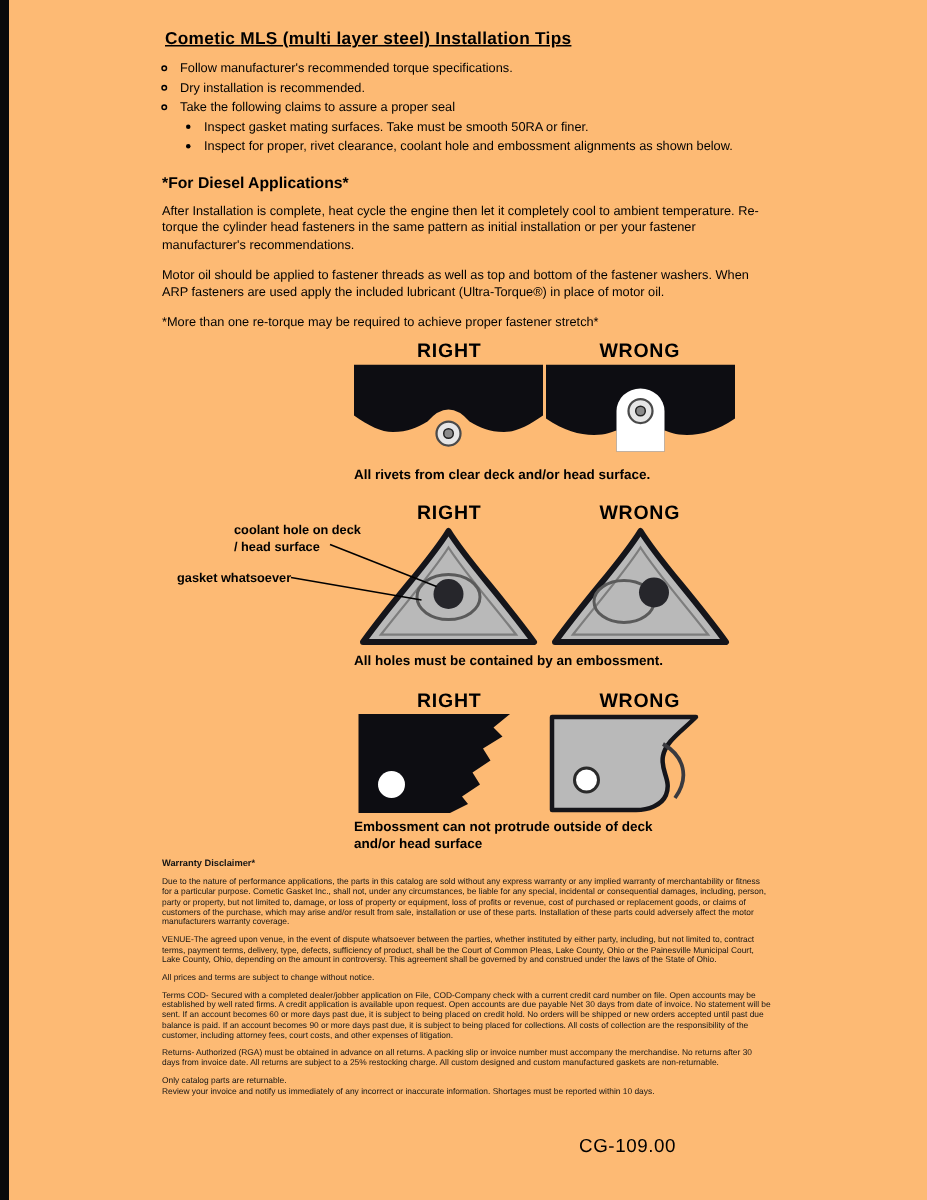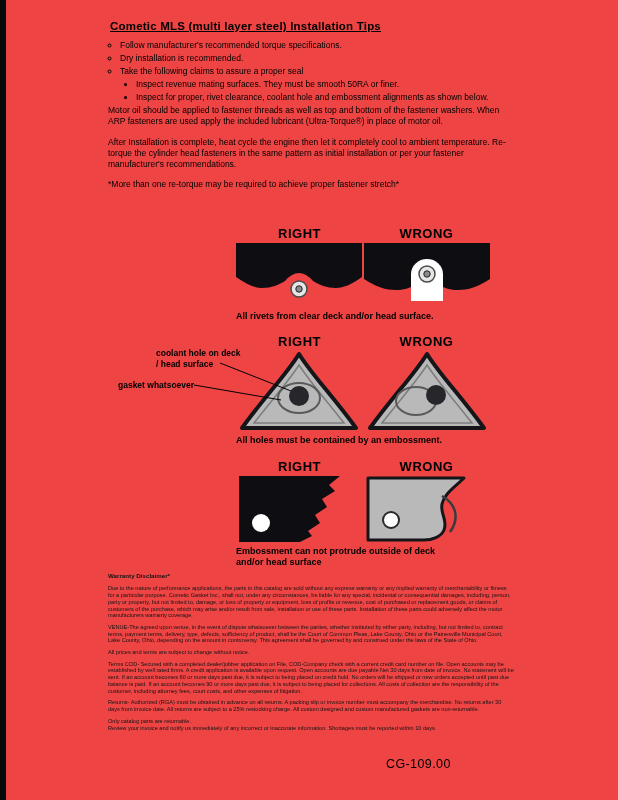--- a/index.html
+++ b/index.html
@@ -1,18 +1,18 @@
 <!DOCTYPE html>
 <html><head>
 <meta charset="utf-8">
 <style>
   * { margin:0; padding:0; box-sizing:border-box; }
   body { background:#ffffff; }
   .page {
-    position:relative; width:618px; height:800px; background:#ef4444;
+    position:relative; width:618px; height:800px; background:#fdba74;
     overflow:hidden; color:#000;
     font-family:"Liberation Sans", sans-serif;
   }
   .spine { position:absolute; left:0; top:0; width:6px; height:800px; background:#0a0a0a; }
 
   
   .textblock { position:absolute; left:108px; top:20px; width:412px; }
   .textblock h1 {
     font-size:11.5px; font-weight:bold; text-decoration:underline;
     margin:0 0 8px 2px; letter-spacing:0.2px;
@@ -56,25 +56,26 @@
   <div class="spine"></div>
 
   <div class="textblock">
     <h1>Cometic MLS (multi layer steel) Installation Tips</h1>
     <ul class="tips">
       <li>Follow manufacturer's recommended torque specifications.</li>
       <li>Dry installation is recommended.</li>
       <li>Take the following claims to assure a proper seal</li>
     </ul>
     <ul class="subtips">
-      <li>Inspect revenue mating surfaces.  They must be smooth 50RA or finer.</li>
+      <li>Inspect gasket mating surfaces.  Take must be smooth 50RA or finer.</li>
       <li>Inspect for proper, rivet clearance, coolant hole and embossment alignments as shown below.</li>
     </ul>
+    <h2>*For Diesel Applications*</h2>
+    <p>After Installation is complete, heat cycle the engine then let it completely cool to ambient temperature. Re-torque the cylinder head fasteners in the same pattern as initial installation or per your fastener manufacturer's recommendations.</p>
     <p>Motor oil should be applied to fastener threads as well as top and bottom of the fastener washers. When ARP fasteners are used apply the included lubricant (Ultra-Torque®) in place of motor oil.</p>
-    <p>After Installation is complete, heat cycle the engine then let it completely cool to ambient temperature. Re-torque the cylinder head fasteners in the same pattern as initial installation or per your fastener manufacturer's recommendations.</p>
     <p class="note">*More than one re-torque may be required to achieve proper fastener stretch*</p>
   </div>
 
   <div class="diagrams">
 
     <div class="diag-row">
       <div class="pair-headers">
         <span>RIGHT</span>
         <span>WRONG</span>
       </div>

